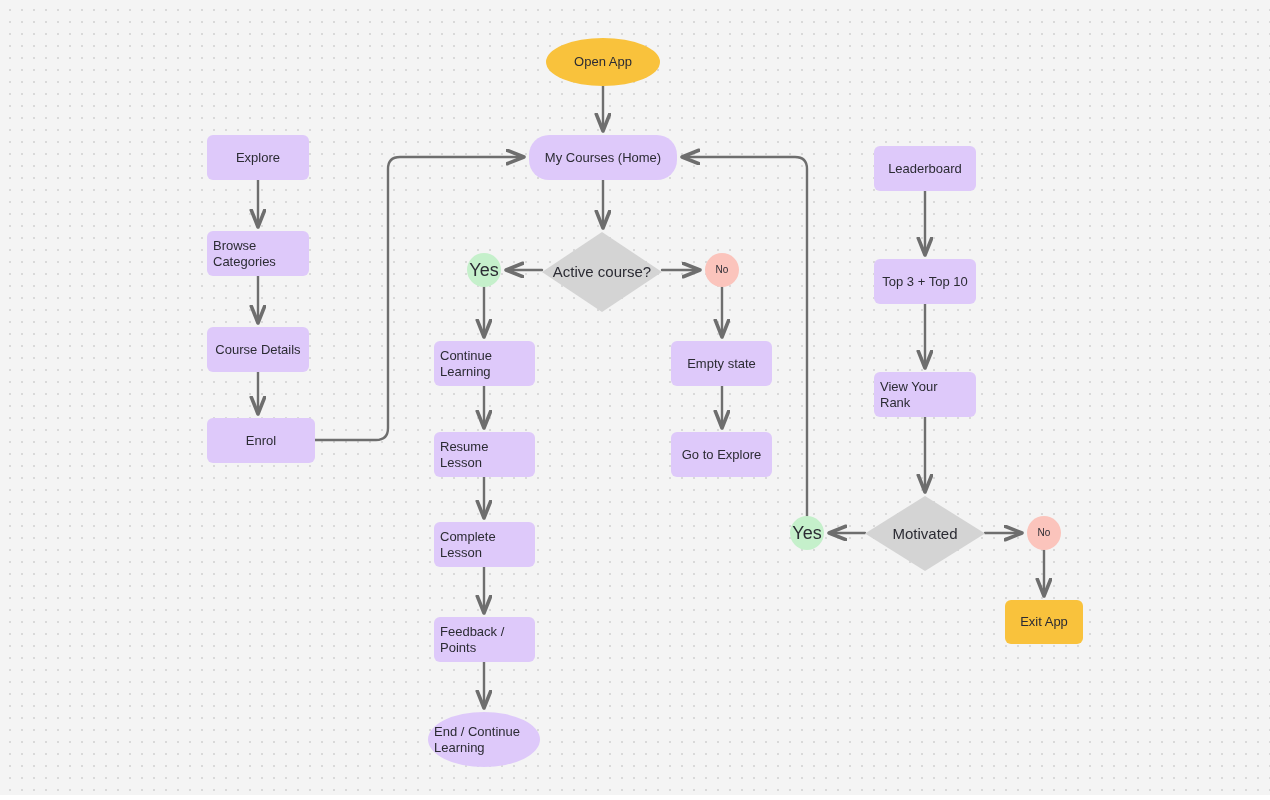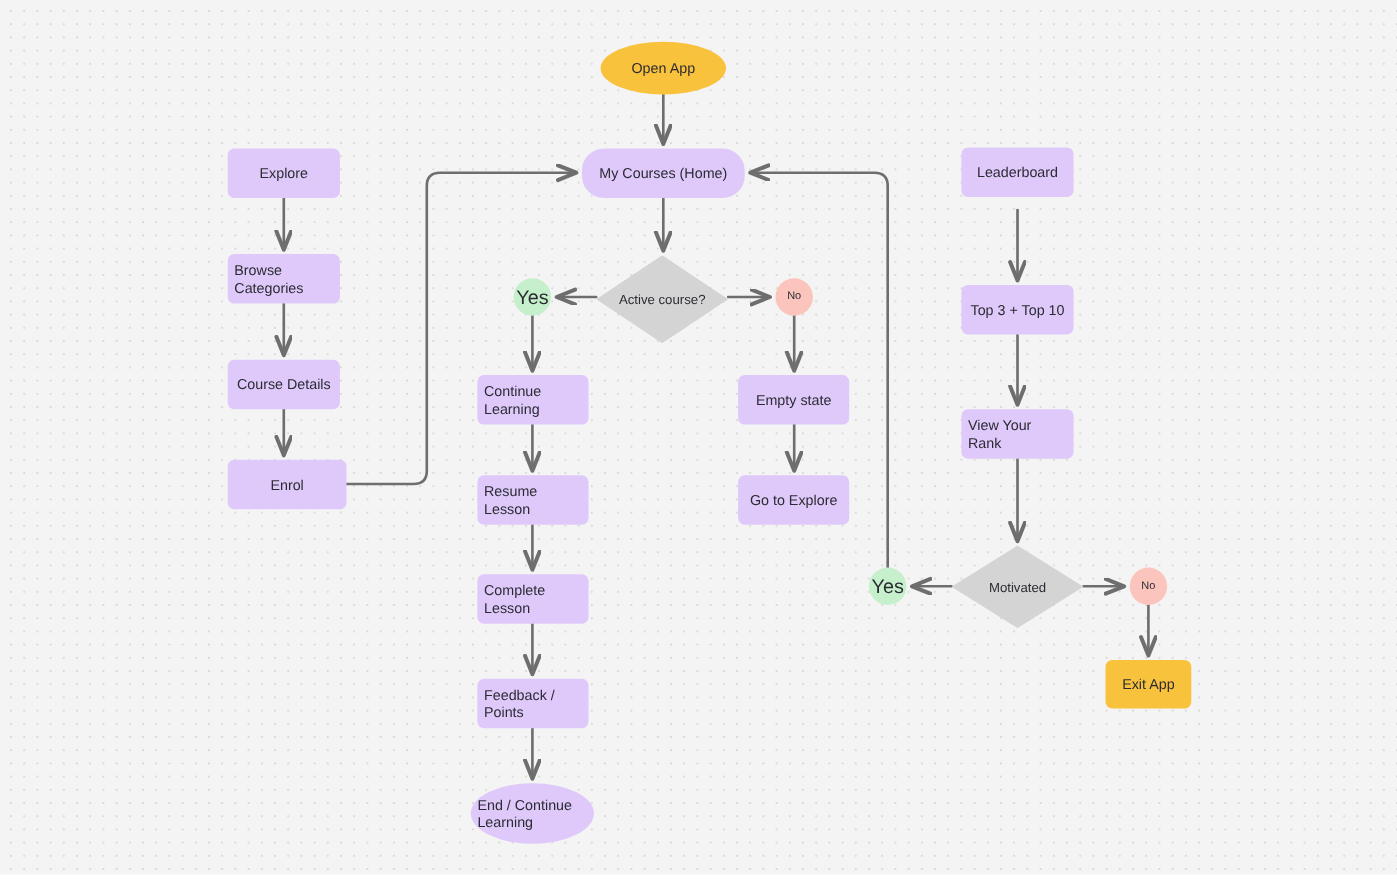--- a/index.html
+++ b/index.html
@@ -87,21 +87,21 @@
     left: 0;
     top: 0;
     width: 100%;
     height: 100%;
     background: #d4d4d4;
     clip-path: polygon(50% 0%, 100% 50%, 50% 100%, 0% 50%);
   }
   .decision .decision-label {
     position: relative;
     z-index: 1;
-    font-size: 12px;
+    font-size: 15px;
     line-height: 16px;
   }
 </style>
 </head>
 <body>
 
 <div id="canvas">
 
   <svg id="edges" viewBox="0 0 1270 800" width="1270" height="800" xmlns="http://www.w3.org/2000/svg">
     <defs>
@@ -178,21 +178,21 @@
       </div>
       <div class="node ellipse-end" style="left: 428px; top: 712px; width: 112px; height: 55px;">
         <span>End / Continue Learning</span>
       </div>
       <div class="node process" style="left: 671px; top: 341px; width: 101px; height: 45px;">
         <span>Empty state</span>
       </div>
       <div class="node process" style="left: 671px; top: 432px; width: 101px; height: 45px;">
         <span>Go to Explore</span>
       </div>
-      <div class="node process" style="left: 874px; top: 134px; width: 102px; height: 45px;">
+      <div class="node process" style="left: 874px; top: 146px; width: 102px; height: 45px;">
         <span>Leaderboard</span>
       </div>
       <div class="node process" style="left: 874px; top: 259px; width: 102px; height: 45px;">
         <span>Top 3 + Top 10</span>
       </div>
       <div class="node process" style="left: 874px; top: 372px; width: 102px; height: 45px;">
         <span>View Your Rank</span>
       </div>
       <div class="node decision" style="left: 865px; top: 496px; width: 120px; height: 75px;">
         <div class="diamond-shape"></div>

